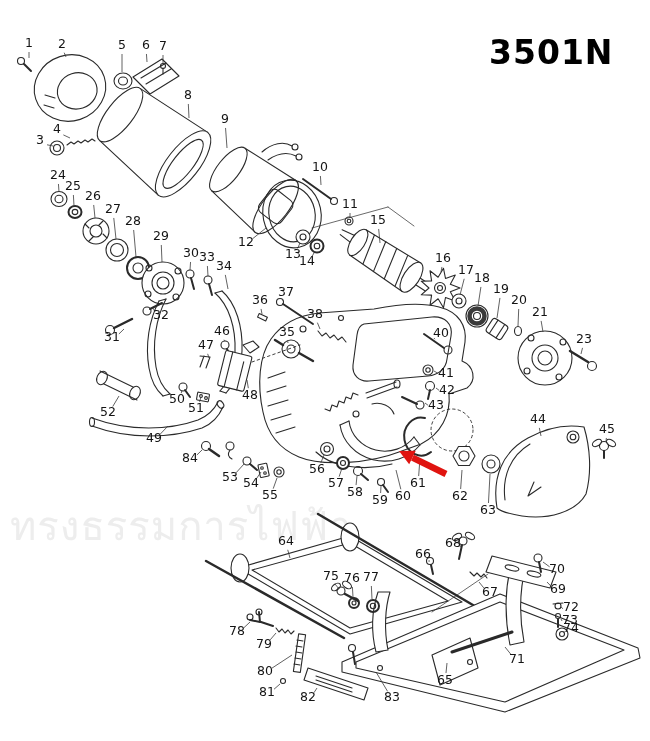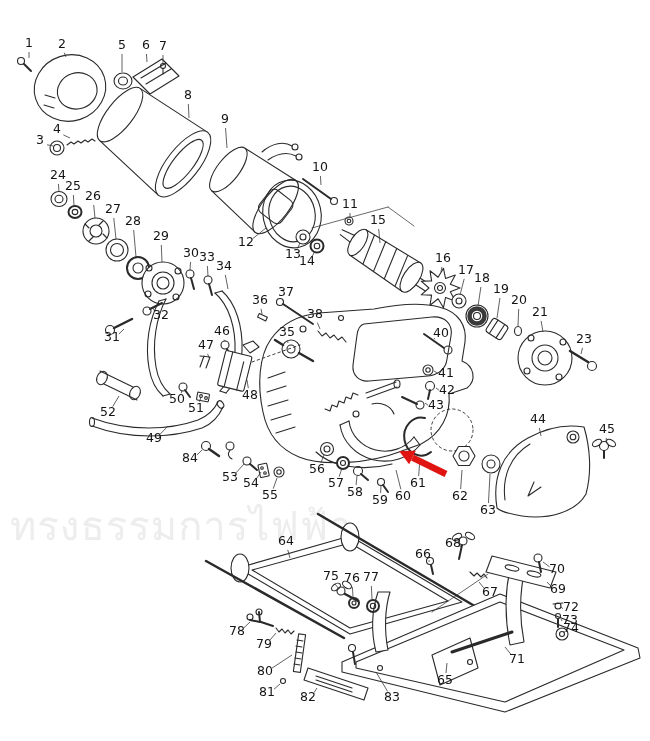--- a/index.html
+++ b/index.html
@@ -539,13 +539,14 @@
         <text x="392" y="700.5" text-anchor="middle" class="lbl">83</text>
         <line x1="196.91023120718748" y1="454.9690317958073" x2="202" y2="450" class="leader"></line>
         <text x="190" y="461.5" text-anchor="middle" class="lbl">84</text>
       </g>
     <g id="arrow-layer">
         <line x1="446" y1="474" x2="412.47325083071667" y2="457.5932929597124" stroke="#e01410" stroke-width="6.5"></line>
         <polygon points="399,451 415.76989731057284,450.8566675443541 409.1766043508605,464.32991837507075" fill="#e01410"></polygon>
       </g>
   </svg>
 
+  <div class="title">3501N</div>
 </div>
 
 </body></html>

